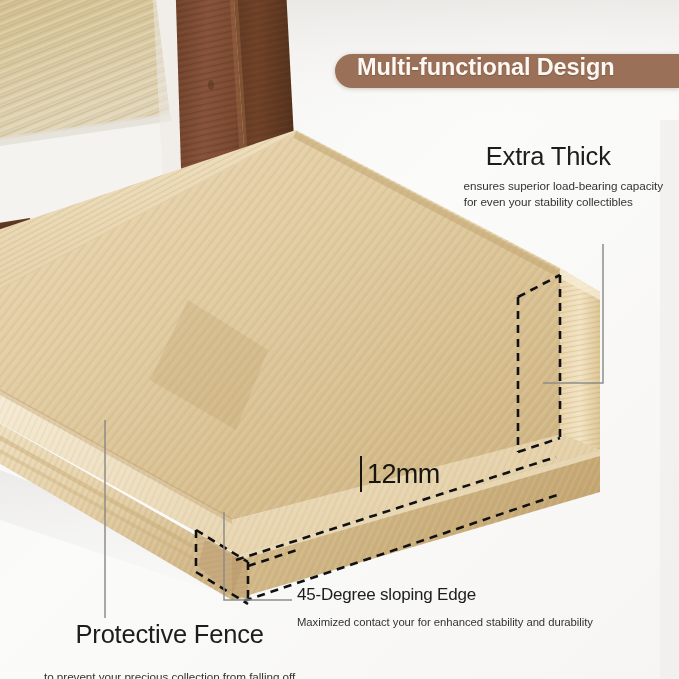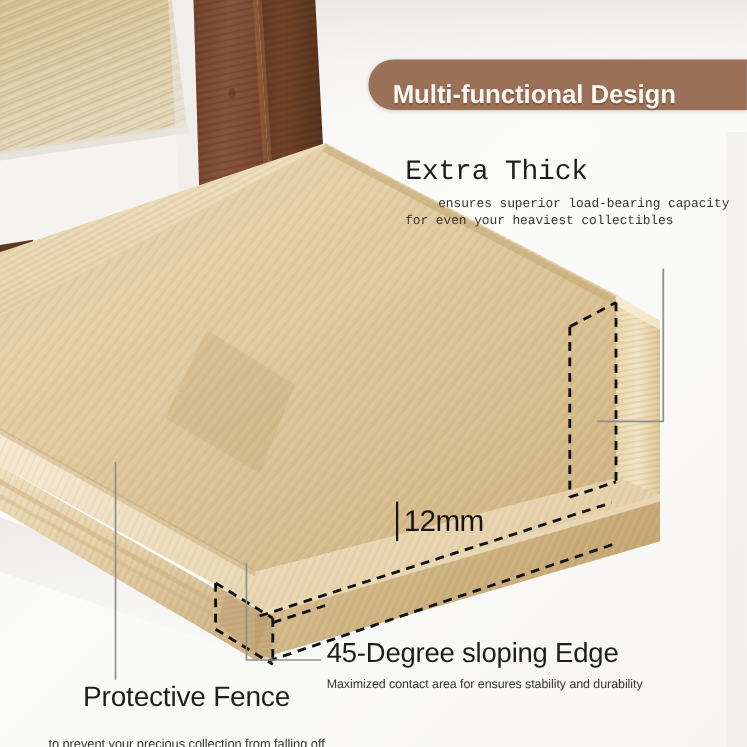--- a/index.html
+++ b/index.html
@@ -16,25 +16,25 @@
     overflow:hidden;
     background:#f8f7f5;
   }
   .layer{position:absolute;top:0;left:0;width:679px;height:679px;}
   svg.layer{display:block;}
 
   
   #banner{
     position:absolute;
     left:335px; top:54px;
-    width:344px; height:46px;
+    width:344px; height:34px;
     border-radius:23px 0 0 23px;
     background:#9a7058;
     box-shadow:0 1px 4px rgba(80,50,30,.25);
-    display:flex;align-items:flex-end;
+    display:flex;align-items:flex-start;
     box-sizing:border-box;
     padding-left:22px;
   }
   #banner-label{
     color:#fdf8f4;
     font-size:23.5px;
     font-weight:700;
     letter-spacing:-.1px;
     white-space:nowrap;
     text-shadow:0 1px 1px rgba(60,35,20,.25);
@@ -52,25 +52,25 @@
   }
   .c-sub{
     color:#35352f;
     font-size:11.7px;
     font-weight:400;
     line-height:15.5px;
     letter-spacing:-.05px;
     white-space:nowrap;
   }
 
-  #callout-thick{ right:16px; top:142px; text-align:left;font-family:Liberation Mono, monospace; }
+  #callout-thick{ right:16px; top:142px; text-align:center; }
   #callout-fence{ left:44px; top:620px; text-align:center; }
   #callout-edge { left:297px; top:580px; text-align:left; }
 
-  #callout-edge .c-title{font-size:25px;}
+  #callout-edge .c-title{font-size:17px;}
   #callout-edge .c-sub{font-size:11.3px;}
 
   
   #dim-label{
     position:absolute;
     left:360px; top:456px;
     display:flex; align-items:center; gap:5px;
   }
   #dim-bar{
     width:2px;height:36px;background:#17150f;
@@ -307,31 +307,31 @@
     </g>
   </svg>
 
   <div id="banner">
     <span id="banner-label">Multi-functional Design</span>
   </div>
 
   <div class="callout" id="callout-thick">
     <div class="c-title">Extra Thick</div>
     <div class="c-sub" style="margin-top:7px;margin-left:30px;">ensures superior load-bearing capacity</div>
-    <div class="c-sub">for even your heaviest collectibles</div>
+    <div class="c-sub">for even your stability collectibles</div>
   </div>
 
   <div class="callout" id="callout-fence">
     <div class="c-title">Protective Fence</div>
     <div class="c-sub" style="margin-top:20px;">to prevent your precious collection from falling off</div>
   </div>
 
   <div class="callout" id="callout-edge">
     <div class="c-title">45-Degree sloping Edge</div>
-    <div class="c-sub" style="margin-top:6px;">Maximized contact area for ensures stability and durability</div>
+    <div class="c-sub" style="margin-top:6px;">Maximized contact your for enhanced stability and durability</div>
   </div>
 
   <div id="dim-label">
     <div id="dim-bar"></div>
     <div id="dim-text">12mm</div>
   </div>
 
 </div>
 
 </body></html>

